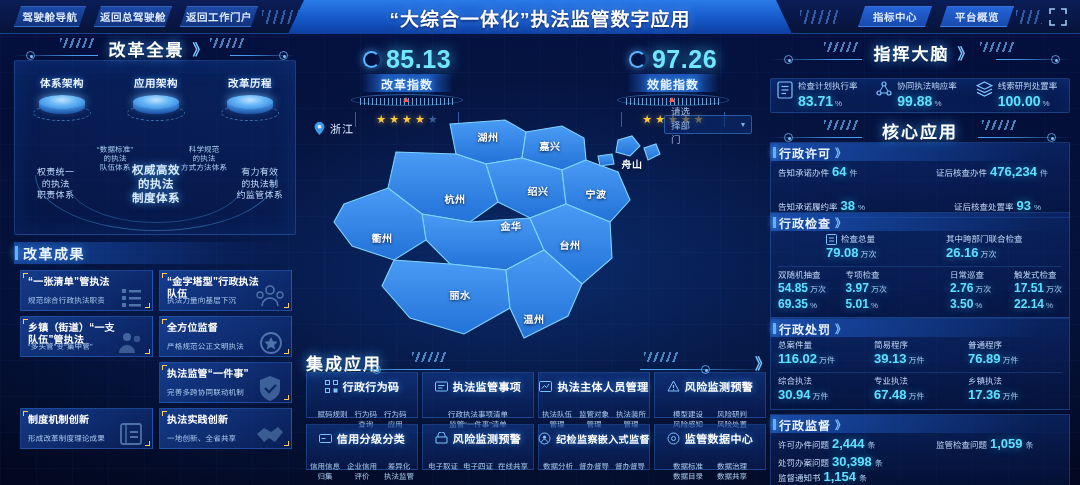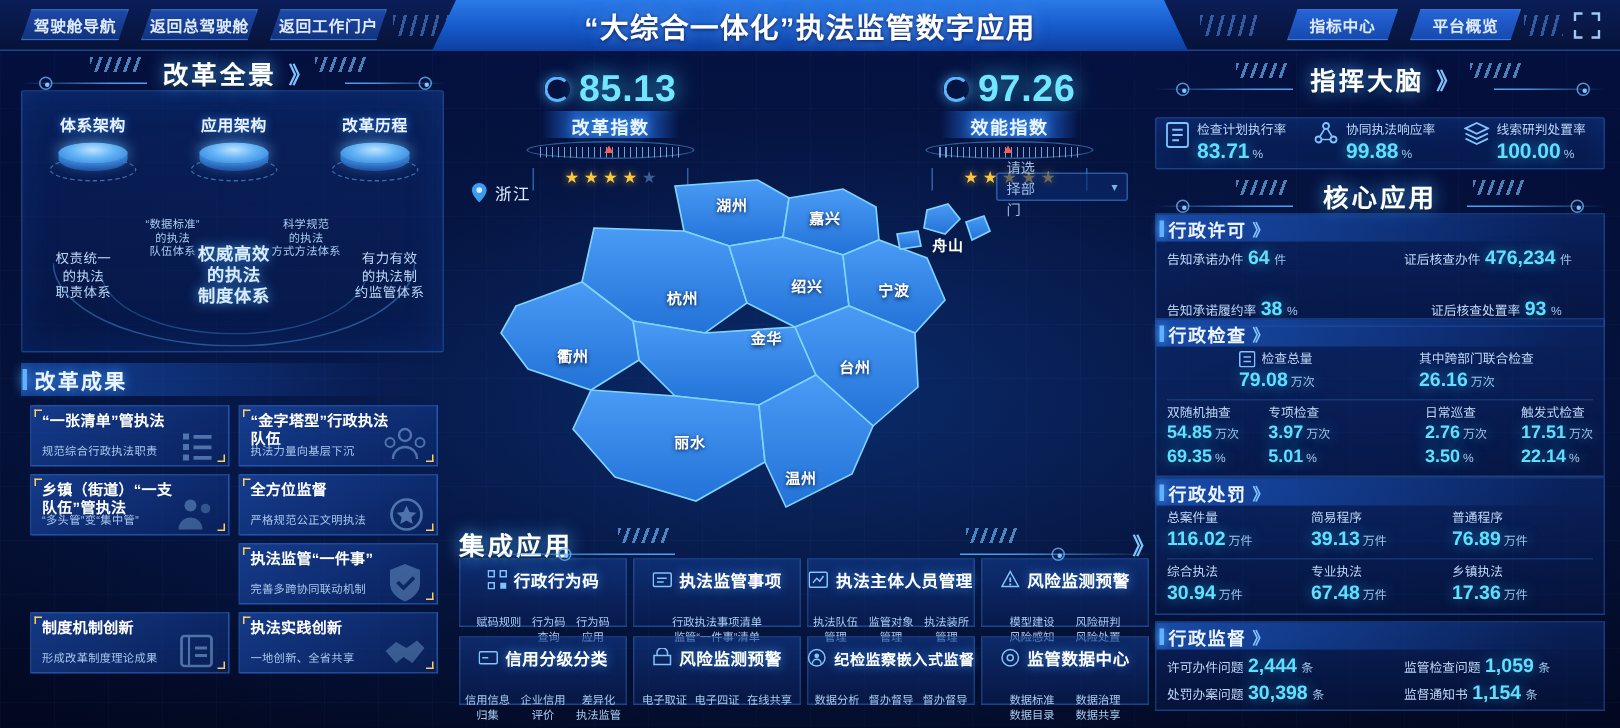--- a/index.html
+++ b/index.html
@@ -1076,21 +1076,21 @@
           <span class="k">许可办件问题</span>
           <span class="v">2,444</span>
           <span class="u">条</span>
         </span>
         <span class="kv">
           <span class="k">监管检查问题</span>
           <span class="v">1,059</span>
           <span class="u">条</span>
         </span>
       </div>
-      <div class="kv-row" style="margin-top:3px;">
+      <div class="kv-row" style="margin-top:3px;flex-direction:column;">
         <span class="kv" style="width:158px;">
           <span class="k">处罚办案问题</span>
           <span class="v">30,398</span>
           <span class="u">条</span>
         </span>
         <span class="kv">
           <span class="k">监督通知书</span>
           <span class="v">1,154</span>
           <span class="u">条</span>
         </span>

